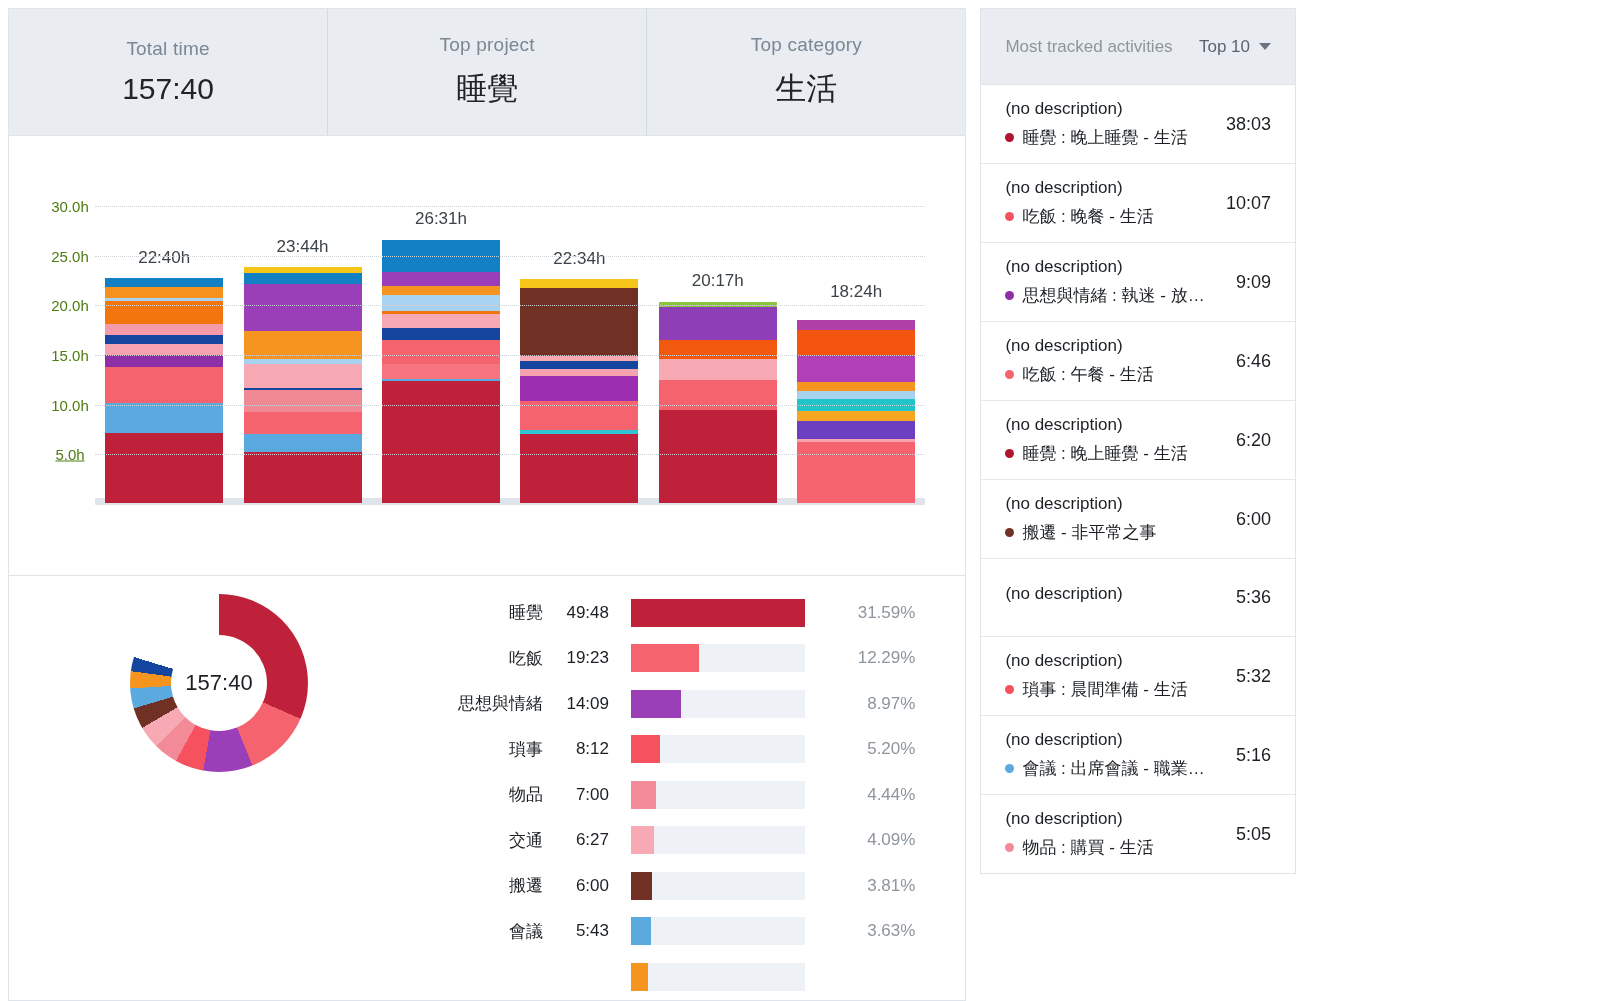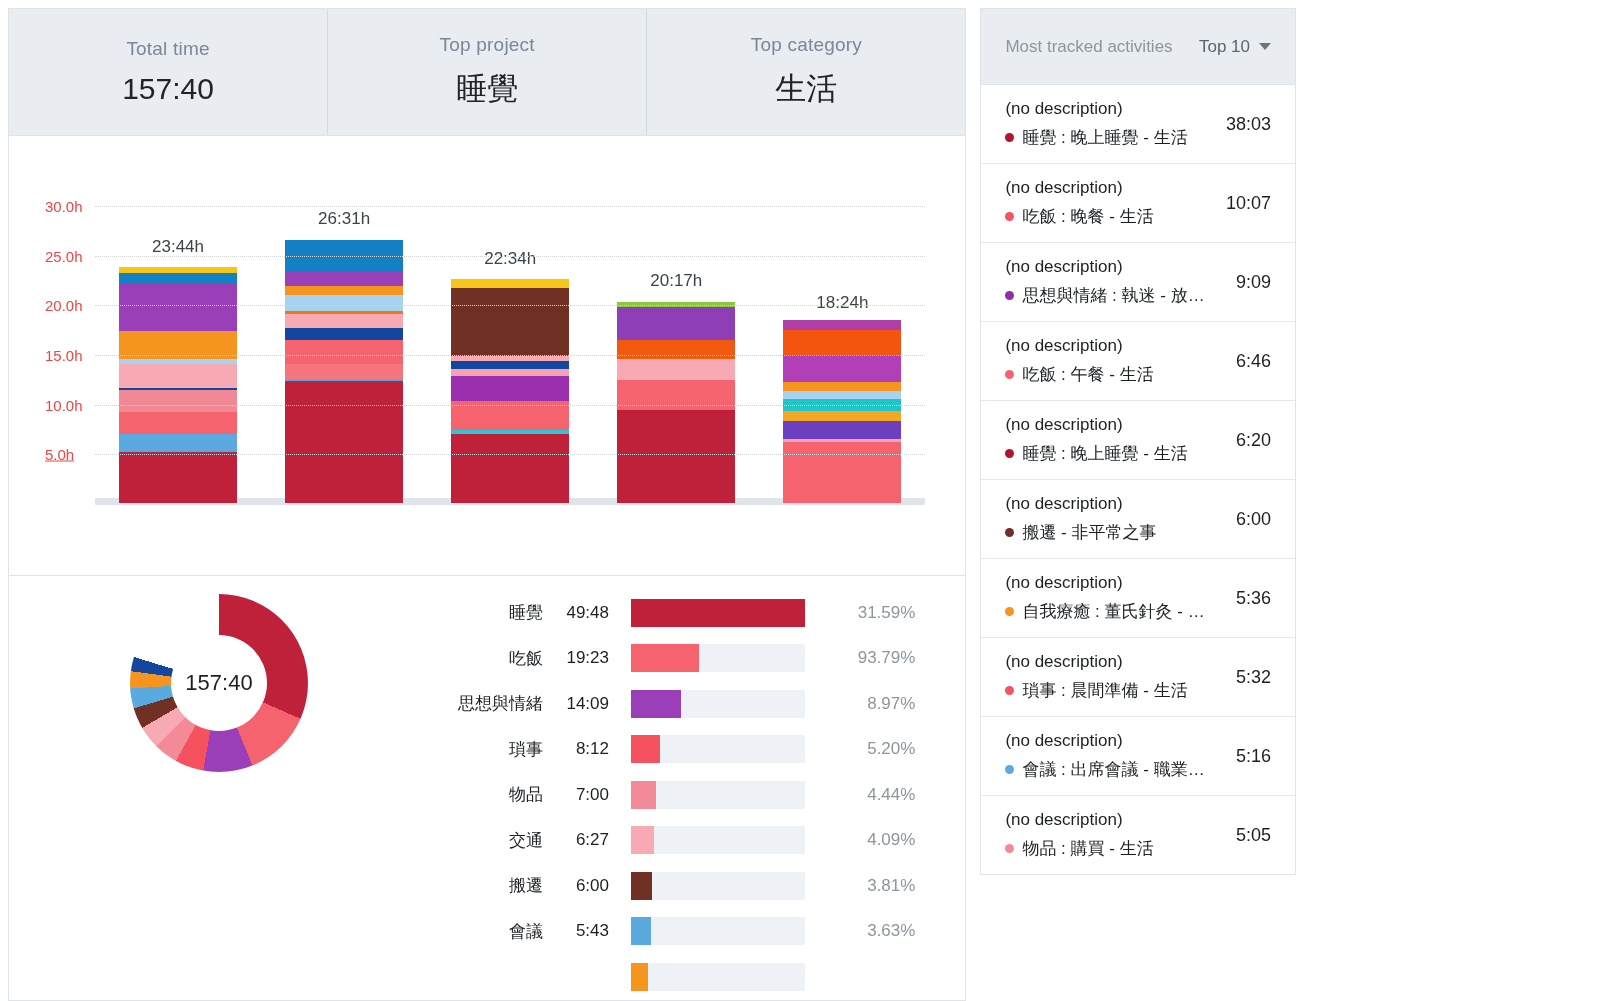--- a/index.html
+++ b/index.html
@@ -19,21 +19,21 @@
   .summary-cell { flex:1; display:flex; flex-direction:column; align-items:center; justify-content:center; }
   .summary-cell + .summary-cell { border-left:1px solid #d3d9e0; }
   .summary-label { font-size:19px; color:#7a8794; margin-bottom:12px; letter-spacing:.2px; }
   .summary-value { font-size:30px; color:#202428; font-weight:400; }
   .summary-value.cjk { font-size:31px; }
 
   
   .chart-panel { border:1px solid #dfe4ea; border-top:none; background:#fff; height:440px; position:relative; }
   .chart-inner { position:absolute; inset:0; }
   .gridline { position:absolute; left:86px; right:40px; border-top:1px dotted #cfd4da; height:0; }
-  .ytick { position:absolute; left:36px; width:50px; text-align:left; font-size:15px; color:#ef4444; transform:translateY(-50%); }
+  .ytick { position:absolute; left:36px; width:50px; text-align:center; font-size:15px; color:#4d7c0f; transform:translateY(-50%); }
   .plot { position:absolute; left:86px; right:40px; bottom:72px; top:50px; }
   .axis-base { position:absolute; left:86px; right:40px; bottom:70px; height:7px; background:#dfe4ea; border-radius:1px; }
   .bars { position:absolute; inset:0; display:flex; }
   .bar-col { flex:1; position:relative; display:flex; flex-direction:column; align-items:center; justify-content:flex-end; }
   .bar-total { position:absolute; font-size:17px; color:#3c4348; white-space:nowrap; }
   .bar-stack { width:118px; display:flex; flex-direction:column-reverse; }
   .seg { width:100%; }
   .xlabels { position:absolute; left:86px; right:40px; bottom:24px; display:flex; }
   .xlabel { flex:1; text-align:center; font-size:16px; color:#3c4348; }
 
@@ -93,20 +93,36 @@
         <div class="summary-value cjk">生活</div>
       </div>
     </div>
 
     <div class="chart-panel">
       <div class="chart-inner" id="chart-inner">
         <div class="axis-base"></div>
         <div class="plot" id="plot">
           <div class="bars" id="bars">
               <div class="bar-col">
+                <div class="bar-total" style="bottom: 235.283px;">22:40h</div>
+                <div class="bar-stack">
+                  <div class="seg" style="height: 69.5575px; background: rgb(192, 33, 58);"></div>
+                  <div class="seg" style="height: 30.107px; background: rgb(90, 170, 224);"></div>
+                  <div class="seg" style="height: 36.336px; background: rgb(245, 100, 110);"></div>
+                  <div class="seg" style="height: 12.4581px; background: rgb(142, 47, 168);"></div>
+                  <div class="seg" style="height: 10.3817px; background: rgb(245, 163, 174);"></div>
+                  <div class="seg" style="height: 8.82445px; background: rgb(20, 70, 160);"></div>
+                  <div class="seg" style="height: 11.4199px; background: rgb(245, 154, 168);"></div>
+                  <div class="seg" style="height: 22.8398px; background: rgb(243, 117, 14);"></div>
+                  <div class="seg" style="height: 3.6336px; background: rgb(168, 211, 240);"></div>
+                  <div class="seg" style="height: 10.3817px; background: rgb(246, 145, 30);"></div>
+                  <div class="seg" style="height: 9.34354px; background: rgb(19, 128, 196);"></div>
+                </div>
+              </div>
+              <div class="bar-col">
                 <div class="bar-total" style="bottom: 245.817px;">23:44h</div>
                 <div class="bar-stack">
                   <div class="seg" style="height: 50.5322px; background: rgb(192, 33, 58);"></div>
                   <div class="seg" style="height: 18.9496px; background: rgb(90, 170, 224);"></div>
                   <div class="seg" style="height: 21.0551px; background: rgb(245, 100, 110);"></div>
                   <div class="seg" style="height: 22.1078px; background: rgb(241, 137, 148);"></div>
                   <div class="seg" style="height: 2.63188px; background: rgb(20, 70, 160);"></div>
                   <div class="seg" style="height: 24.2133px; background: rgb(247, 169, 180);"></div>
                   <div class="seg" style="height: 4.73739px; background: rgb(168, 211, 240);"></div>
                   <div class="seg" style="height: 27.3716px; background: rgb(245, 148, 31);"></div>
@@ -150,21 +166,21 @@
                 <div class="bar-stack">
                   <div class="seg" style="height: 92.7848px; background: rgb(192, 33, 58);"></div>
                   <div class="seg" style="height: 29.9306px; background: rgb(245, 100, 110);"></div>
                   <div class="seg" style="height: 20.9514px; background: rgb(247, 169, 180);"></div>
                   <div class="seg" style="height: 18.956px; background: rgb(243, 89, 14);"></div>
                   <div class="seg" style="height: 32.9236px; background: rgb(142, 63, 184);"></div>
                   <div class="seg" style="height: 5.98611px; background: rgb(140, 198, 63);"></div>
                 </div>
               </div>
               <div class="bar-col">
-                <div class="bar-total" style="bottom: 190px;">18:24h</div>
+                <div class="bar-total" style="bottom: 201px;">18:24h</div>
                 <div class="bar-stack">
                   <div class="seg" style="height: 60.95px; background: rgb(245, 100, 110);"></div>
                   <div class="seg" style="height: 3.0475px; background: rgb(245, 163, 174);"></div>
                   <div class="seg" style="height: 18.285px; background: rgb(107, 63, 192);"></div>
                   <div class="seg" style="height: 10.1583px; background: rgb(245, 167, 35);"></div>
                   <div class="seg" style="height: 11.1742px; background: rgb(33, 197, 200);"></div>
                   <div class="seg" style="height: 8.12667px; background: rgb(168, 211, 240);"></div>
                   <div class="seg" style="height: 9.1425px; background: rgb(245, 148, 31);"></div>
                   <div class="seg" style="height: 27.4275px; background: rgb(176, 63, 184);"></div>
                   <div class="seg" style="height: 24.38px; background: rgb(243, 85, 14);"></div>
@@ -204,21 +220,21 @@
               <div class="cat-fill" style="width: 100%; background: rgb(192, 33, 58);"></div>
             </div>
             <div class="cat-pct">31.59%</div>
           </div>
           <div class="cat-row">
             <div class="cat-name">吃飯</div>
             <div class="cat-time">19:23</div>
             <div class="cat-track">
               <div class="cat-fill" style="width: 38.9047%; background: rgb(245, 100, 110);"></div>
             </div>
-            <div class="cat-pct">93.79%</div>
+            <div class="cat-pct">12.29%</div>
           </div>
           <div class="cat-row">
             <div class="cat-name">思想與情緒</div>
             <div class="cat-time">14:09</div>
             <div class="cat-track">
               <div class="cat-fill" style="width: 28.3951%; background: rgb(155, 63, 184);"></div>
             </div>
             <div class="cat-pct">8.97%</div>
           </div>
           <div class="cat-row">
@@ -339,24 +355,20 @@
               <div class="act-proj">
                 <span class="dot" style="background: rgb(112, 48, 35);"></span>
                 <span>搬遷 - 非平常之事</span>
               </div>
             </div>
             <div class="act-time">6:00</div>
           </div>
           <div class="act-row">
             <div class="act-left">
               <div class="act-desc">(no description)</div>
-              <div class="act-proj">
-                <span class="dot" style="background: rgb(245, 148, 31);"></span>
-                <span>自我療癒 : 董氏針灸 - …</span>
-              </div>
             </div>
             <div class="act-time">5:36</div>
           </div>
           <div class="act-row">
             <div class="act-left">
               <div class="act-desc">(no description)</div>
               <div class="act-proj">
                 <span class="dot" style="background: rgb(245, 81, 95);"></span>
                 <span>瑣事 : 晨間準備 - 生活</span>
               </div>

